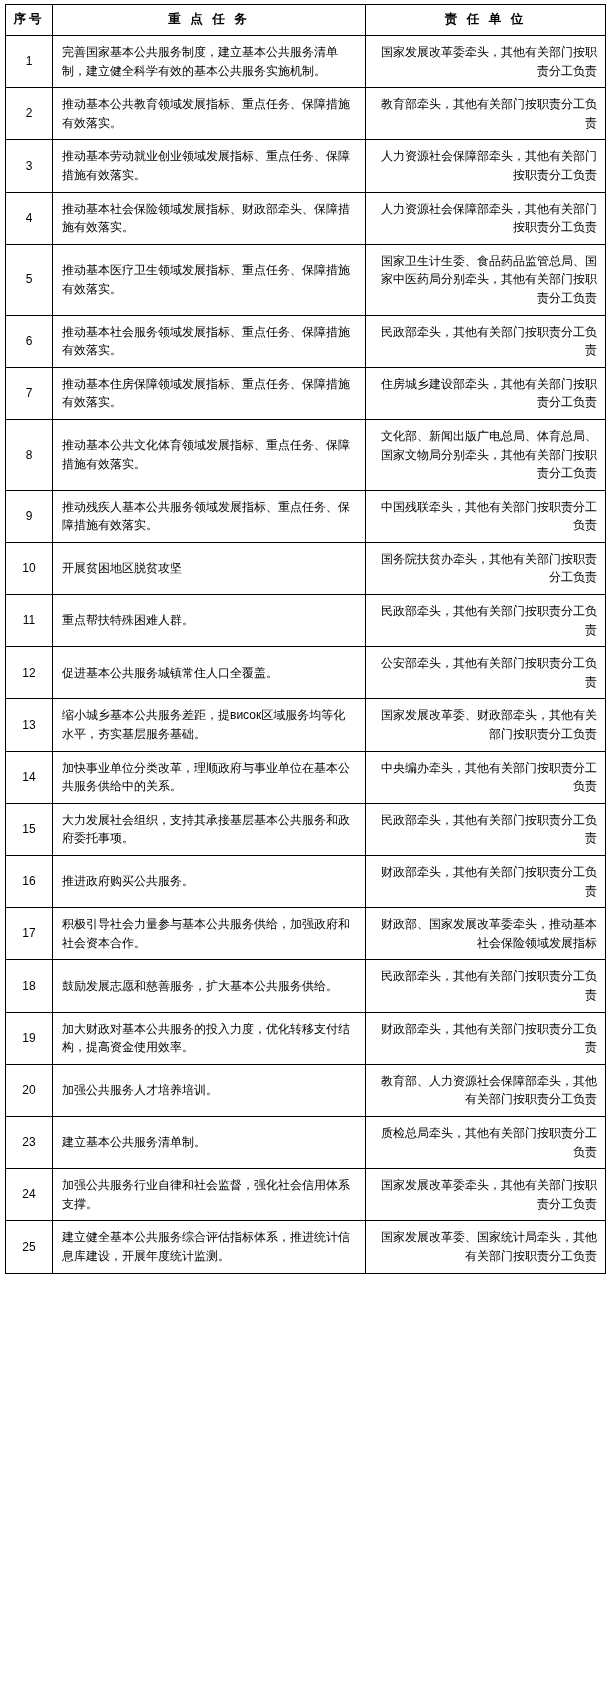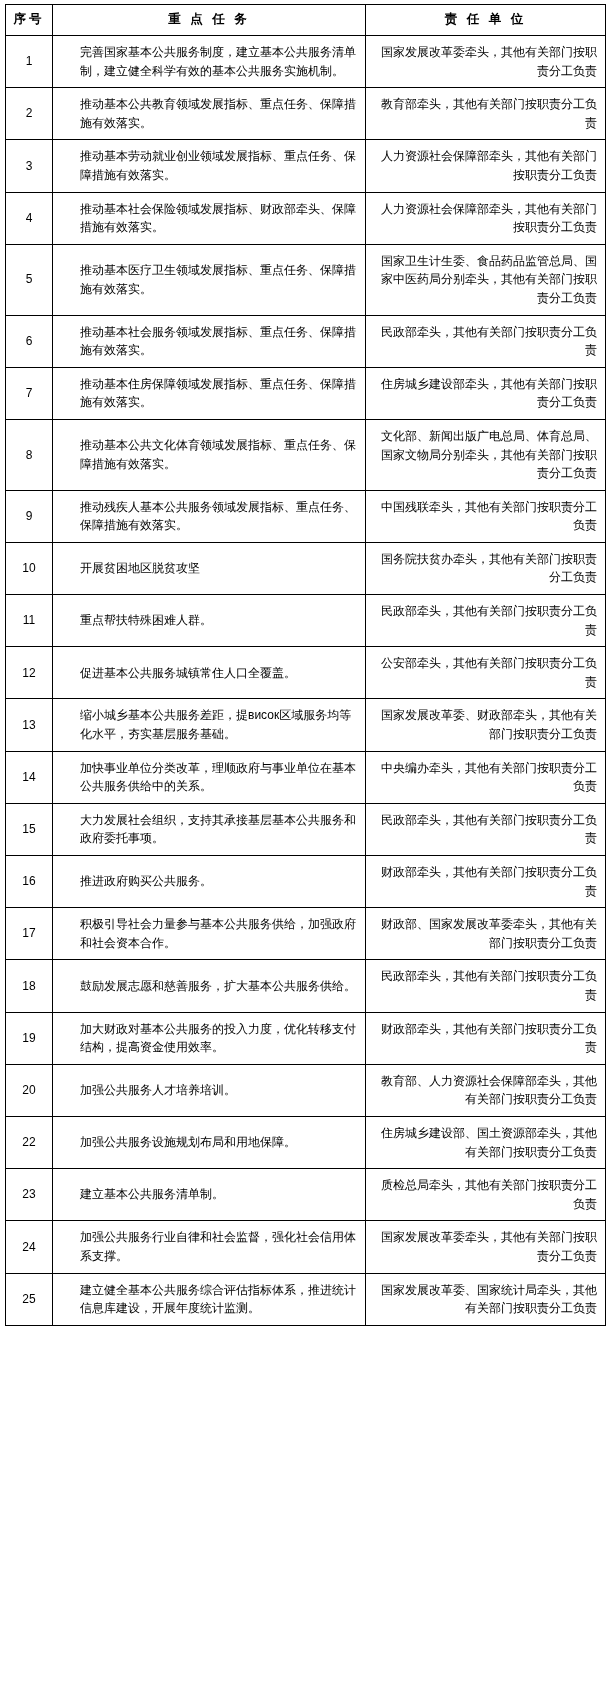--- a/index.html
+++ b/index.html
@@ -39,21 +39,21 @@
   col.c-index { width: 47px; }
   col.c-task  { width: 313px; }
   col.c-unit  { width: 240px; }
 
   td.idx {
     text-align: center;
     font-size: 12px;
     padding: 6px 2px;
   }
   td.task {
-    padding: 7px 9px 7px 27px;
+    padding: 7px 9px 7px 9px;
     text-align: left;
   }
   td.unit {
     padding: 7px 8px 7px 8px;
     text-align: right;
   }
   .hdr-index { letter-spacing: 1px; }
 </style>
 </head>
 <body>
@@ -149,41 +149,36 @@
           <td class="unit">民政部牵头，其他有关部门按职责分工负责</td>
         </tr>
         <tr>
           <td class="idx">16</td>
           <td class="task">推进政府购买公共服务。</td>
           <td class="unit">财政部牵头，其他有关部门按职责分工负责</td>
         </tr>
         <tr>
           <td class="idx">17</td>
           <td class="task">积极引导社会力量参与基本公共服务供给，加强政府和社会资本合作。</td>
-          <td class="unit">财政部、国家发展改革委牵头，其他有关部门按职责分工负责</td>
+          <td class="unit">财政部、国家发展改革委牵头，推动基本社会保险领域发展指标</td>
         </tr>
         <tr>
           <td class="idx">18</td>
           <td class="task">鼓励发展志愿和慈善服务，扩大基本公共服务供给。</td>
           <td class="unit">民政部牵头，其他有关部门按职责分工负责</td>
         </tr>
         <tr>
           <td class="idx">19</td>
           <td class="task">加大财政对基本公共服务的投入力度，优化转移支付结构，提高资金使用效率。</td>
           <td class="unit">财政部牵头，其他有关部门按职责分工负责</td>
         </tr>
         <tr>
           <td class="idx">20</td>
           <td class="task">加强公共服务人才培养培训。</td>
           <td class="unit">教育部、人力资源社会保障部牵头，其他有关部门按职责分工负责</td>
-        </tr>
-        <tr>
-          <td class="idx">22</td>
-          <td class="task">加强公共服务设施规划布局和用地保障。</td>
-          <td class="unit">住房城乡建设部、国土资源部牵头，其他有关部门按职责分工负责</td>
         </tr>
         <tr>
           <td class="idx">23</td>
           <td class="task">建立基本公共服务清单制。</td>
           <td class="unit">质检总局牵头，其他有关部门按职责分工负责</td>
         </tr>
         <tr>
           <td class="idx">24</td>
           <td class="task">加强公共服务行业自律和社会监督，强化社会信用体系支撑。</td>
           <td class="unit">国家发展改革委牵头，其他有关部门按职责分工负责</td>

